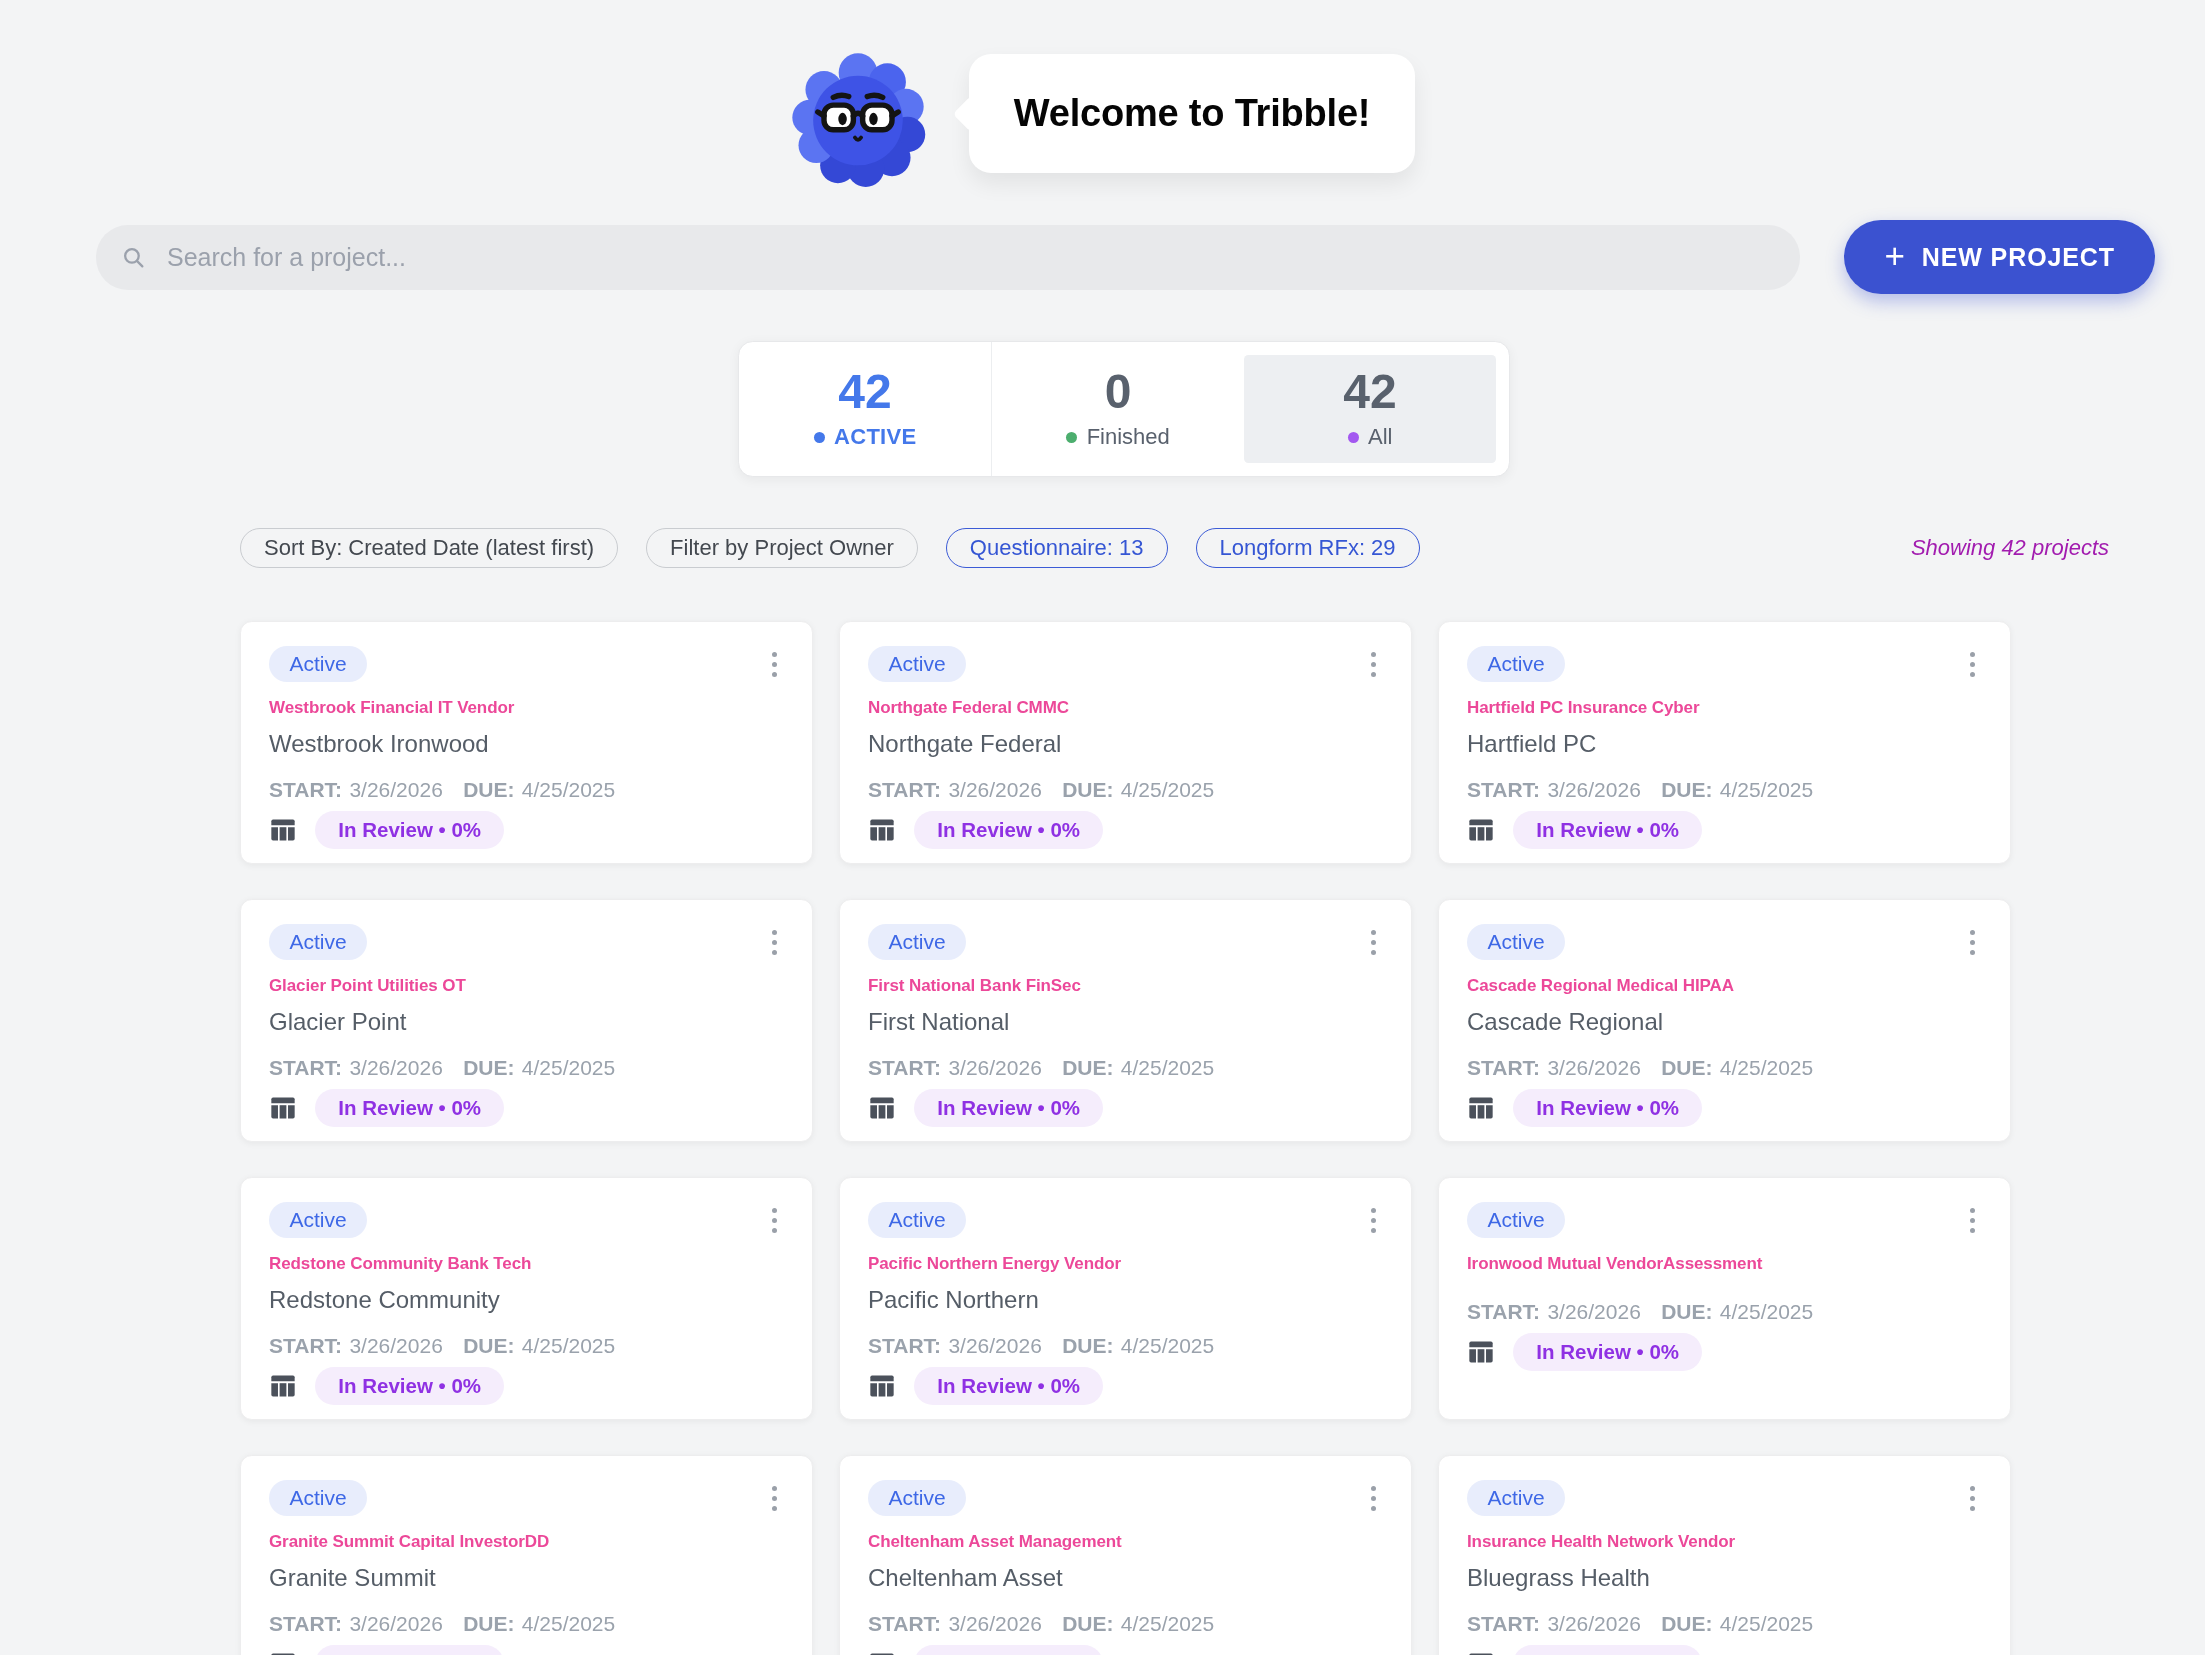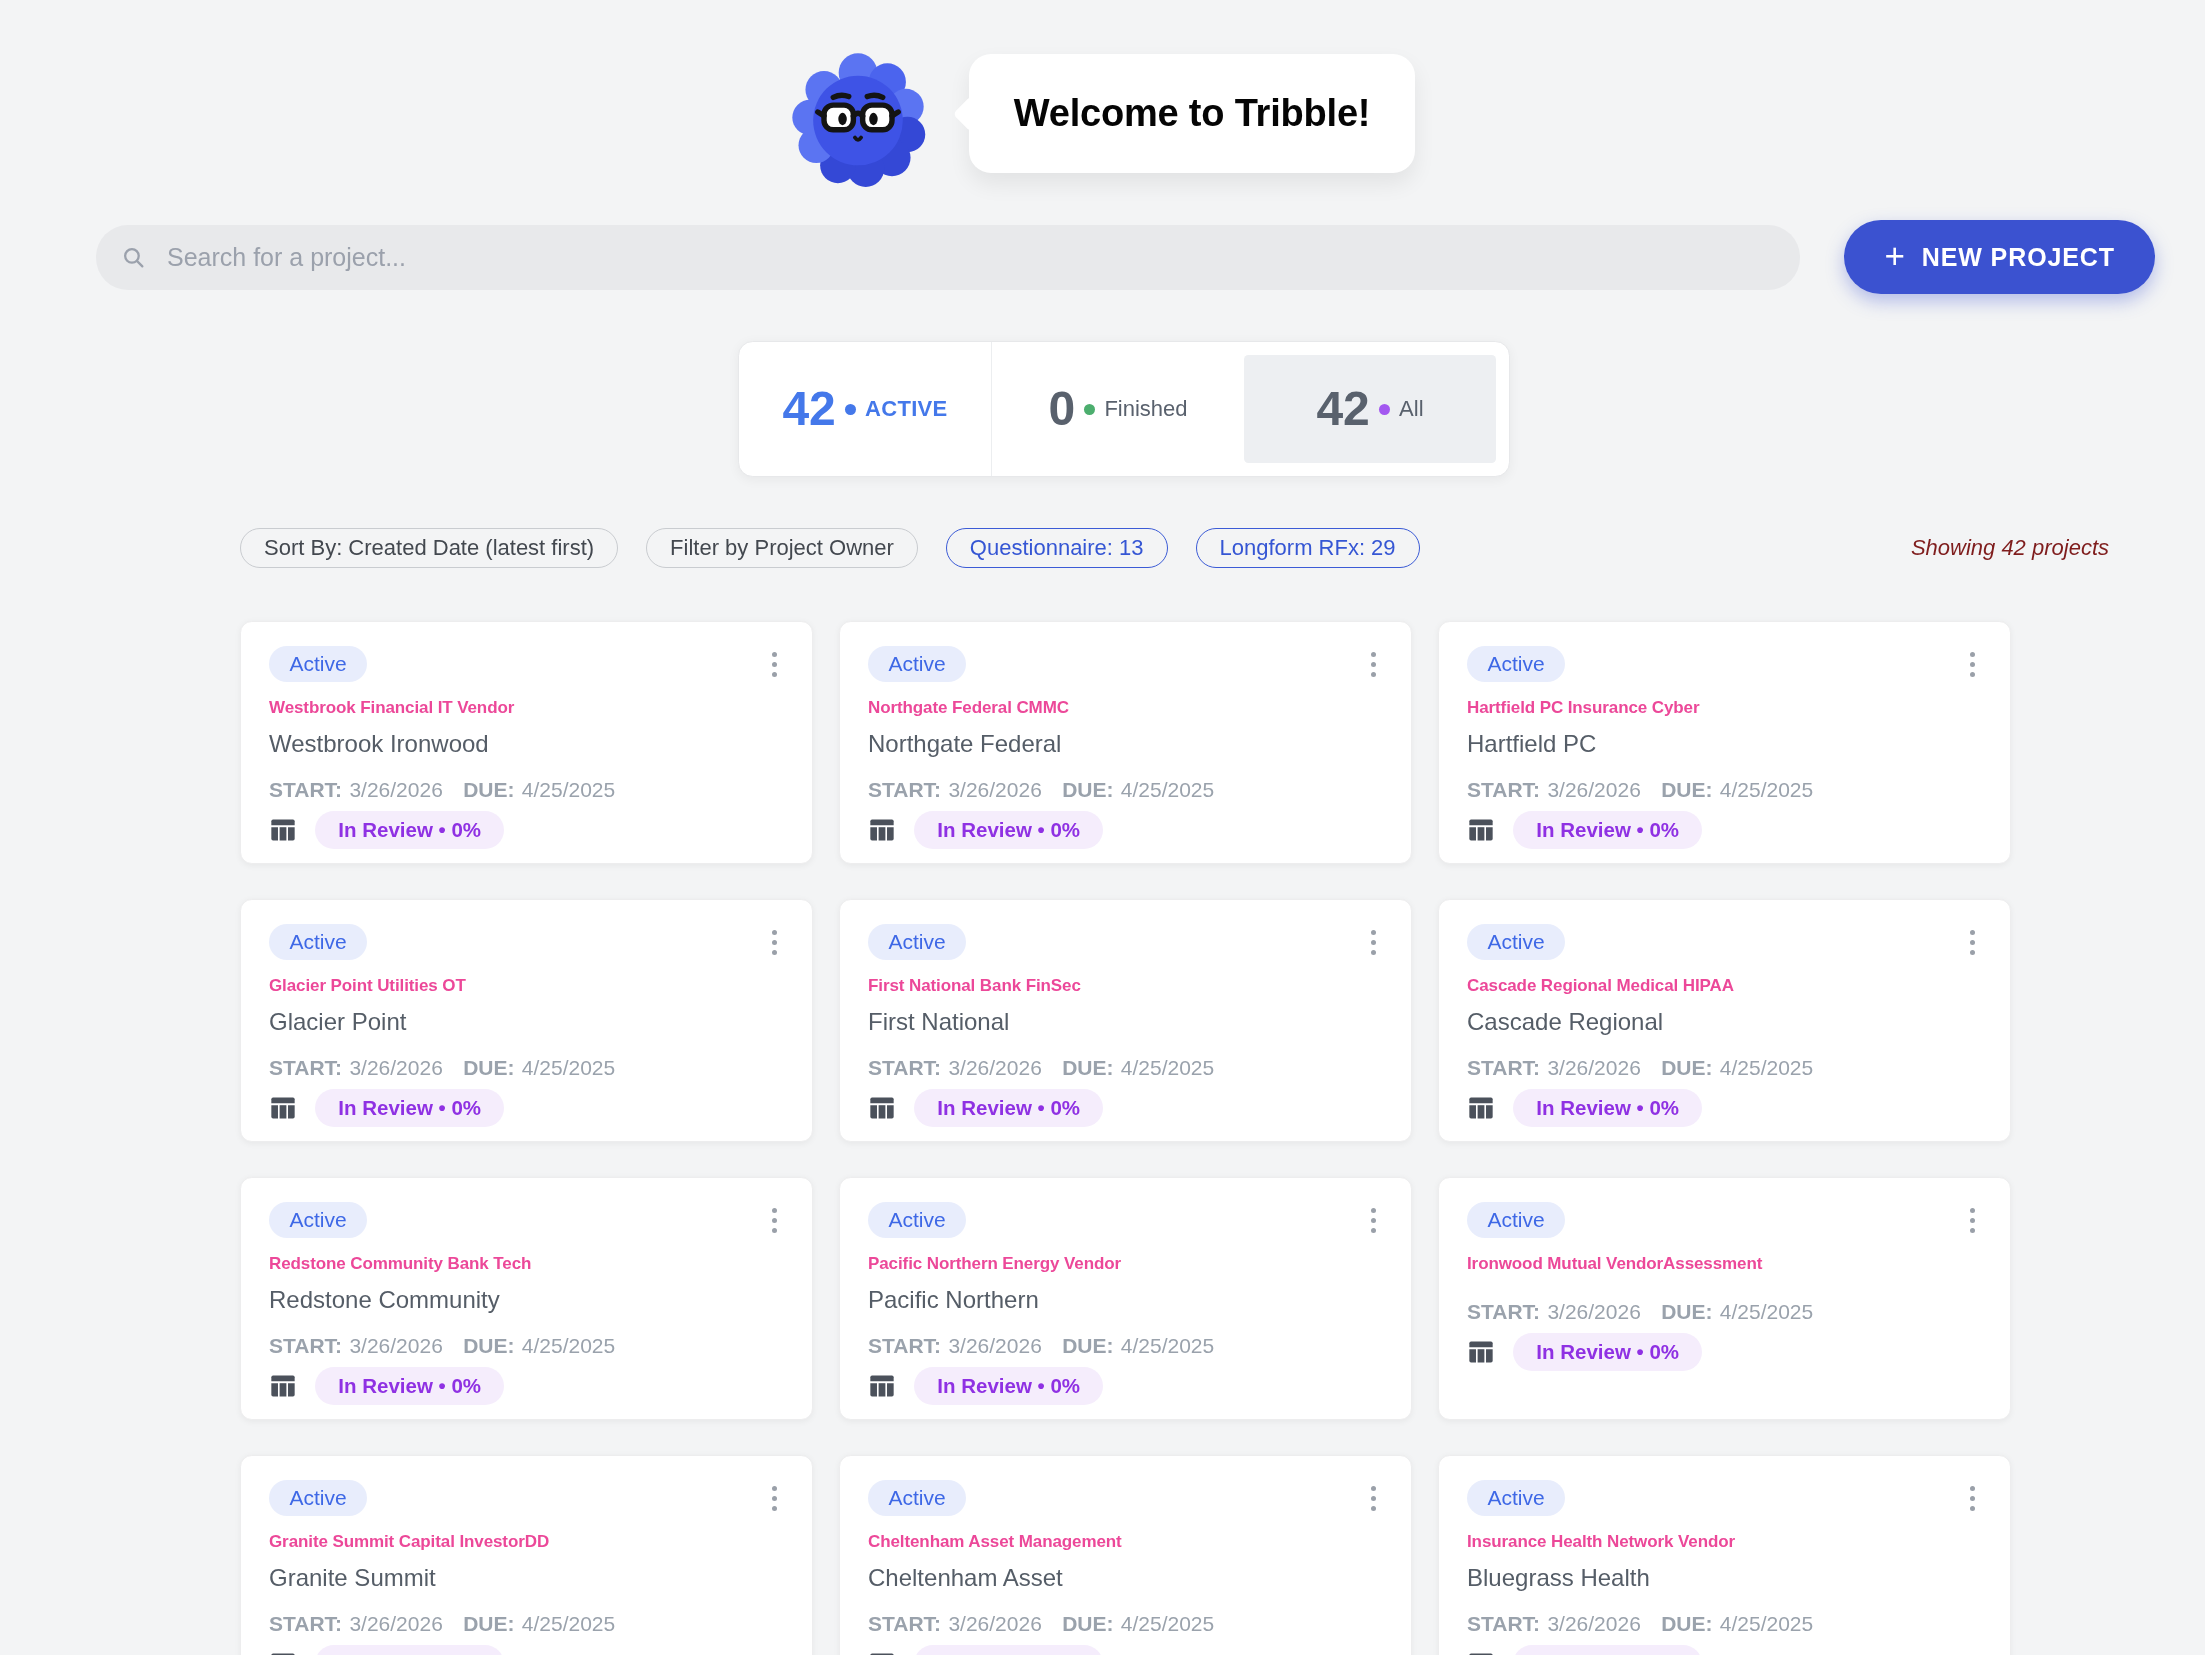--- a/index.html
+++ b/index.html
@@ -48,41 +48,41 @@
   }
   .new-project .plus { font-size:35px; font-weight:300; line-height:1; margin-top:-3.7px; }
 
   
   .stats-card {
     width:772px; height:136px; margin:47px 0 0 738px;
     background:#fff; border:0.7px solid #e7e8ea; border-radius:14.7px;
     box-shadow:0 2.9px 11.7px rgba(0,0,0,.05);
     display:flex; overflow:hidden;
   }
-  .seg { flex:1; display:flex; align-items:center; justify-content:center; gap:8.8px; cursor:pointer; }
+  .seg { flex:1; display:flex; flex-direction:column; align-items:center; justify-content:center; gap:8.8px; cursor:pointer; }
   .seg-finished { border-left:1.5px solid #eceef0; }
   .seg-all { background:#edeff2; margin:13px 13px 13px 0; border-radius:4.4px; }
   .stat-value { font-size:48px; font-weight:700; color:#59616d; line-height:1; }
   .seg-active .stat-value { color:#4478ea; }
   .stat-label { display:flex; align-items:center; gap:9.5px; font-size:22px; color:#59616d; }
   .seg-active .stat-label { color:#4478ea; font-weight:700; letter-spacing:0.3px; }
   .dot { width:11px; height:11px; border-radius:50%; }
   .dot-active { background:#4478ea; }
   .dot-finished { background:#4cae6e; }
   .dot-all { background:#a358f0; }
 
   
   .filter-row { display:flex; align-items:center; gap:28px; margin:51px 96px 0 240px; }
   .chip {
     height:40px; display:flex; align-items:center; padding:0 23px;
     border-radius:20.5px; border:1.5px solid #c9ccd0; background:transparent;
     font-family:inherit; font-size:22px; color:#43484f; cursor:pointer; white-space:nowrap;
   }
   .chip-blue { border-color:#3b5bd6; color:#3556d4; font-weight:500; }
-  .showing { margin-left:auto; font-size:22px; font-style:italic; color:#7f1d1d; }
+  .showing { margin-left:auto; font-size:22px; font-style:italic; color:#a21caf; }
 
   
   .grid {
     width:1771px; margin:53px 0 0 240px;
     display:grid; grid-template-columns:repeat(3, 1fr); gap:35px 26px;
   }
   .card {
     height:243px; background:#fff; border:0.7px solid #ededee; border-radius:11.7px;
     padding:24px 29px 0 28px; box-shadow:0 1.5px 5.9px rgba(0,0,0,.05); cursor:pointer;
   }

